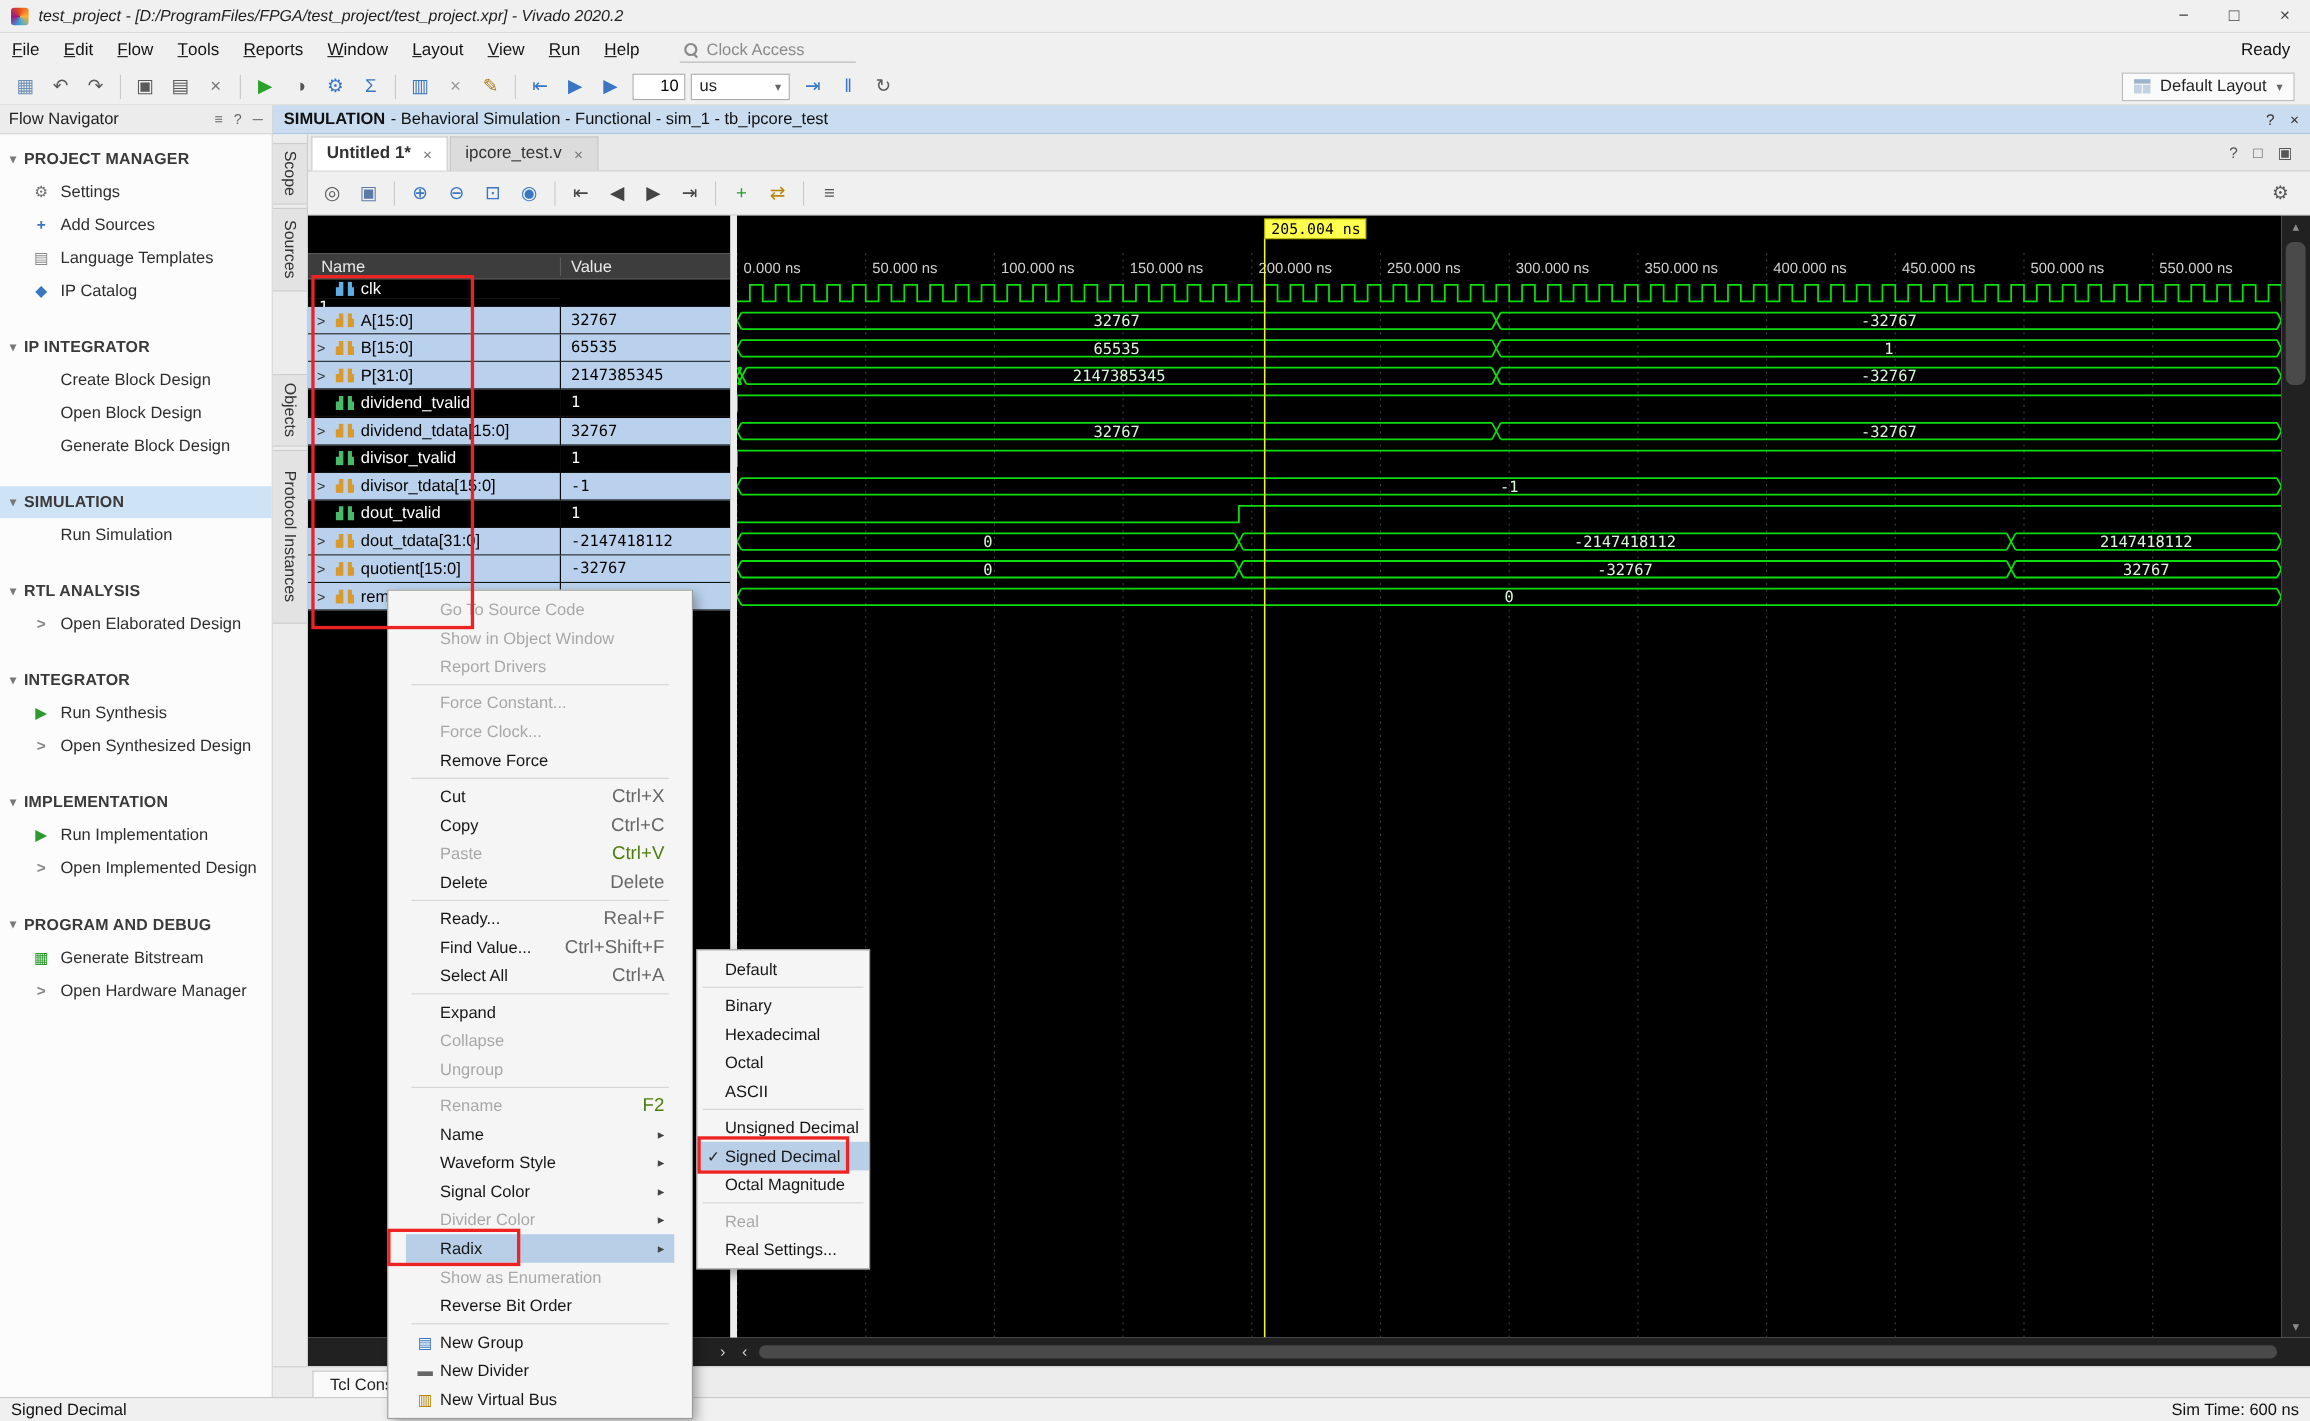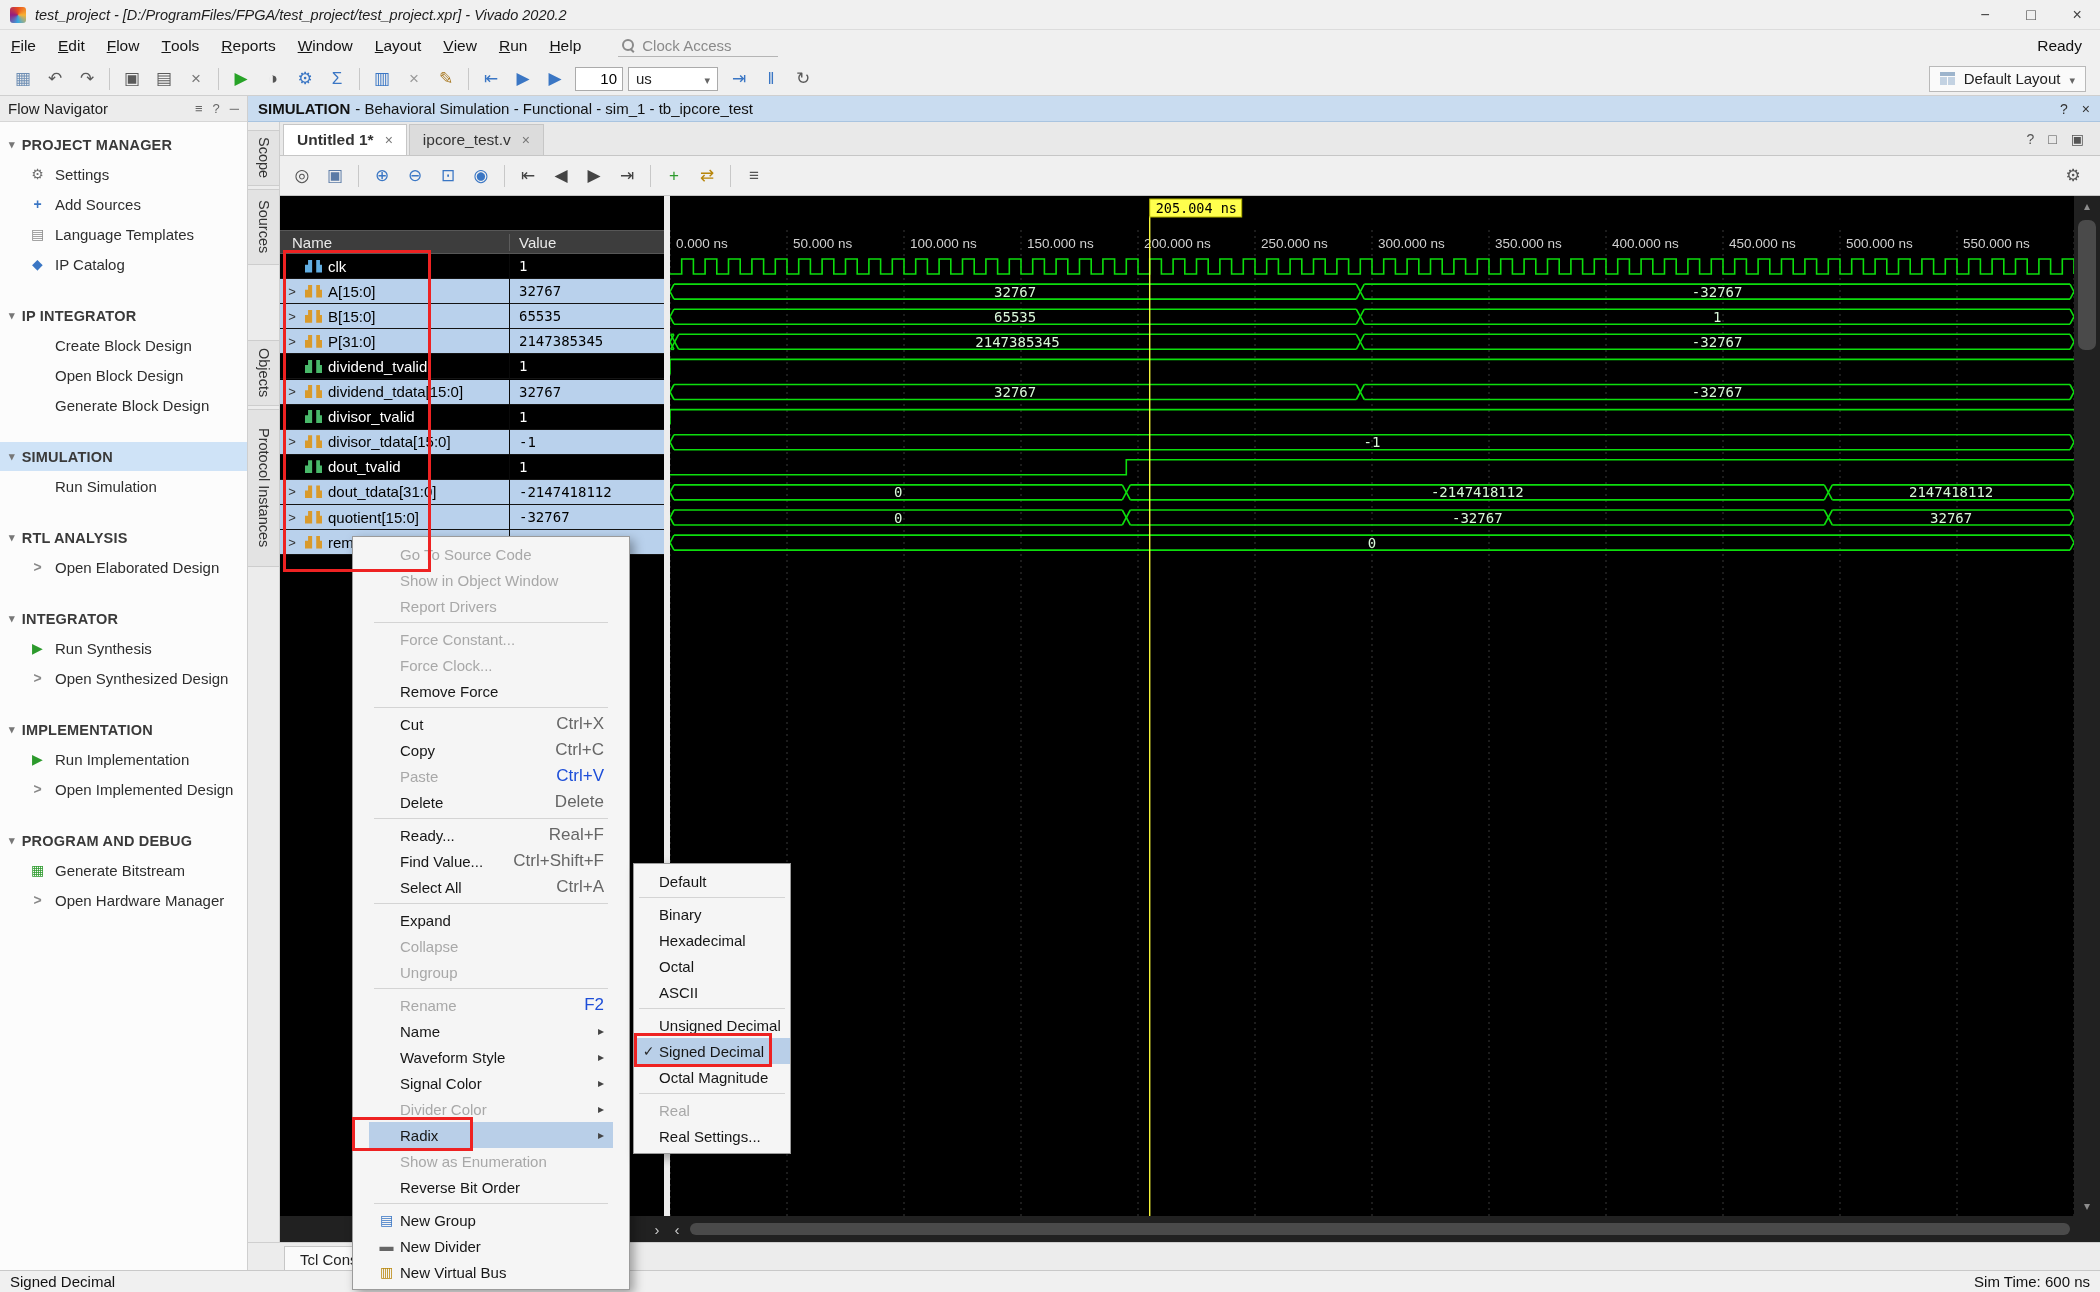--- a/index.html
+++ b/index.html
@@ -140,21 +140,21 @@
              border:1px solid #9b9b9b; box-shadow:4px 4px 10px rgba(0,0,0,.35); padding:4px 16px; z-index:15; }
   .submenu { position:absolute; left:633px; top:863px; width:158px; background:#f5f5f5;
              border:1px solid #9b9b9b; box-shadow:4px 4px 10px rgba(0,0,0,.35); padding:4px 0; z-index:20; }
   .cm-item { height:26px; display:flex; align-items:center; padding:0 9px 0 4px; font-size:15px; color:#161616; }
   .cm-gutter { width:27px; flex:0 0 27px; text-align:center; font-size:14px; color:#2a2a2a; }
   .submenu .cm-gutter { width:21px; flex:0 0 21px; }
   .cm-label { flex:1; white-space:nowrap; }
   .cm-short { color:#666; font-size:17px; margin-left:16px; }
   .cm-sub { width:14px; text-align:right; color:#444; font-size:12px; }
   .cm-item.disabled { color:#a8a8a8; }
-  .cm-item.disabled .cm-short { color:#1d4ed8;margin-left:36px; }
+  .cm-item.disabled .cm-short { color:#4d7c0f;margin-left:36px; }
   .cm-item.hl { background:#b9cfe8; }
   .cm-sep { height:7px; display:flex; align-items:center; padding:0 5px; }
   .cm-sep::before { content:""; display:block; height:1px; background:#d4d4d4; width:100%; }
 
   
   .redbox { position:absolute; border:3px solid #ee2222; z-index:30; pointer-events:none; }
   #redbox-signals { left:283px; top:250px; width:148px; height:322px; }
   #redbox-radix { left:352px; top:1117px; width:121px; height:34px; }
   #redbox-signed-decimal { left:634px; top:1033px; width:138px; height:34px; }
 
@@ -410,21 +410,21 @@
       </span>
     <span class="tb-icon gearend g-gear" data-name="waveform-settings-gear-icon" style="color:#555;"></span>
   </div>
 
   <div class="sigpanel" data-name="signal-table-panel">
     <div class="sig-header" data-name="signal-table-header">
       <span class="c1" data-name="name-column-header">Name</span>
       <span class="c2" data-name="value-column-header">Value</span>
     </div>
     <div id="sigrows" data-name="signal-rows">
-        <div class="sigrow" data-name="signal-row-clk" style="top: 58px;">
+        <div class="sigrow" data-name="signal-row-clk" style="top: 58px; flex-direction: column;">
           <div class="name" data-name="signal-name-cell">
             <span class="exp" data-name="expand-spacer"></span>
             <span class="sigicon clock" data-name="clock-signal-icon"></span>
             <span data-name="signal-name">clk</span>
           </div>
           <div class="val" data-name="signal-value-cell">1</div>
         </div>
         <div class="sigrow selected" data-name="signal-row-a-15-0" style="top: 83.1px;">
           <div class="name" data-name="signal-name-cell">
             <span class="exp" data-name="expand-arrow-icon">&gt;</span>

